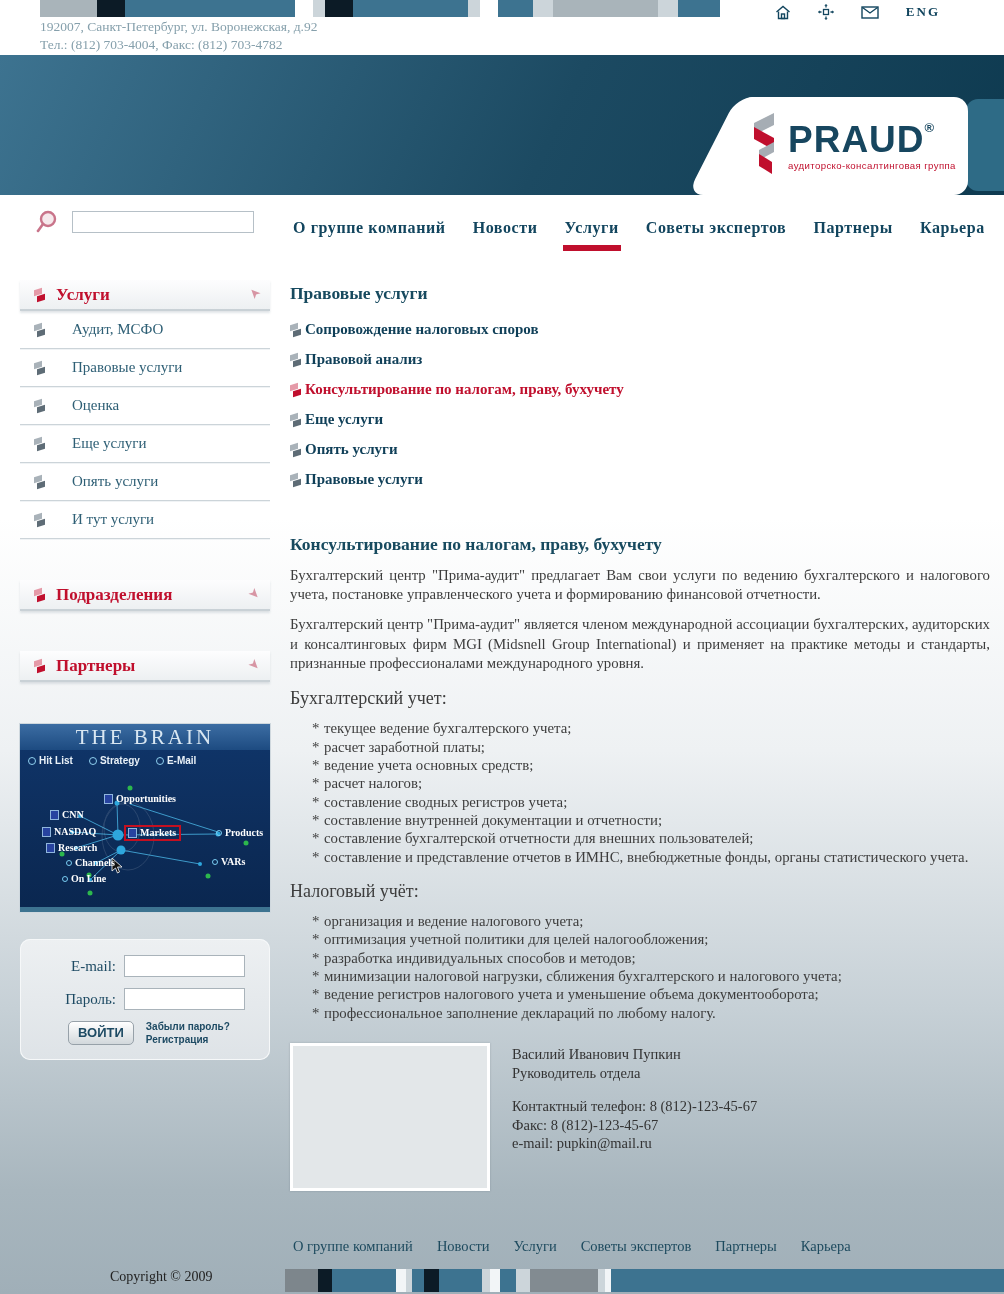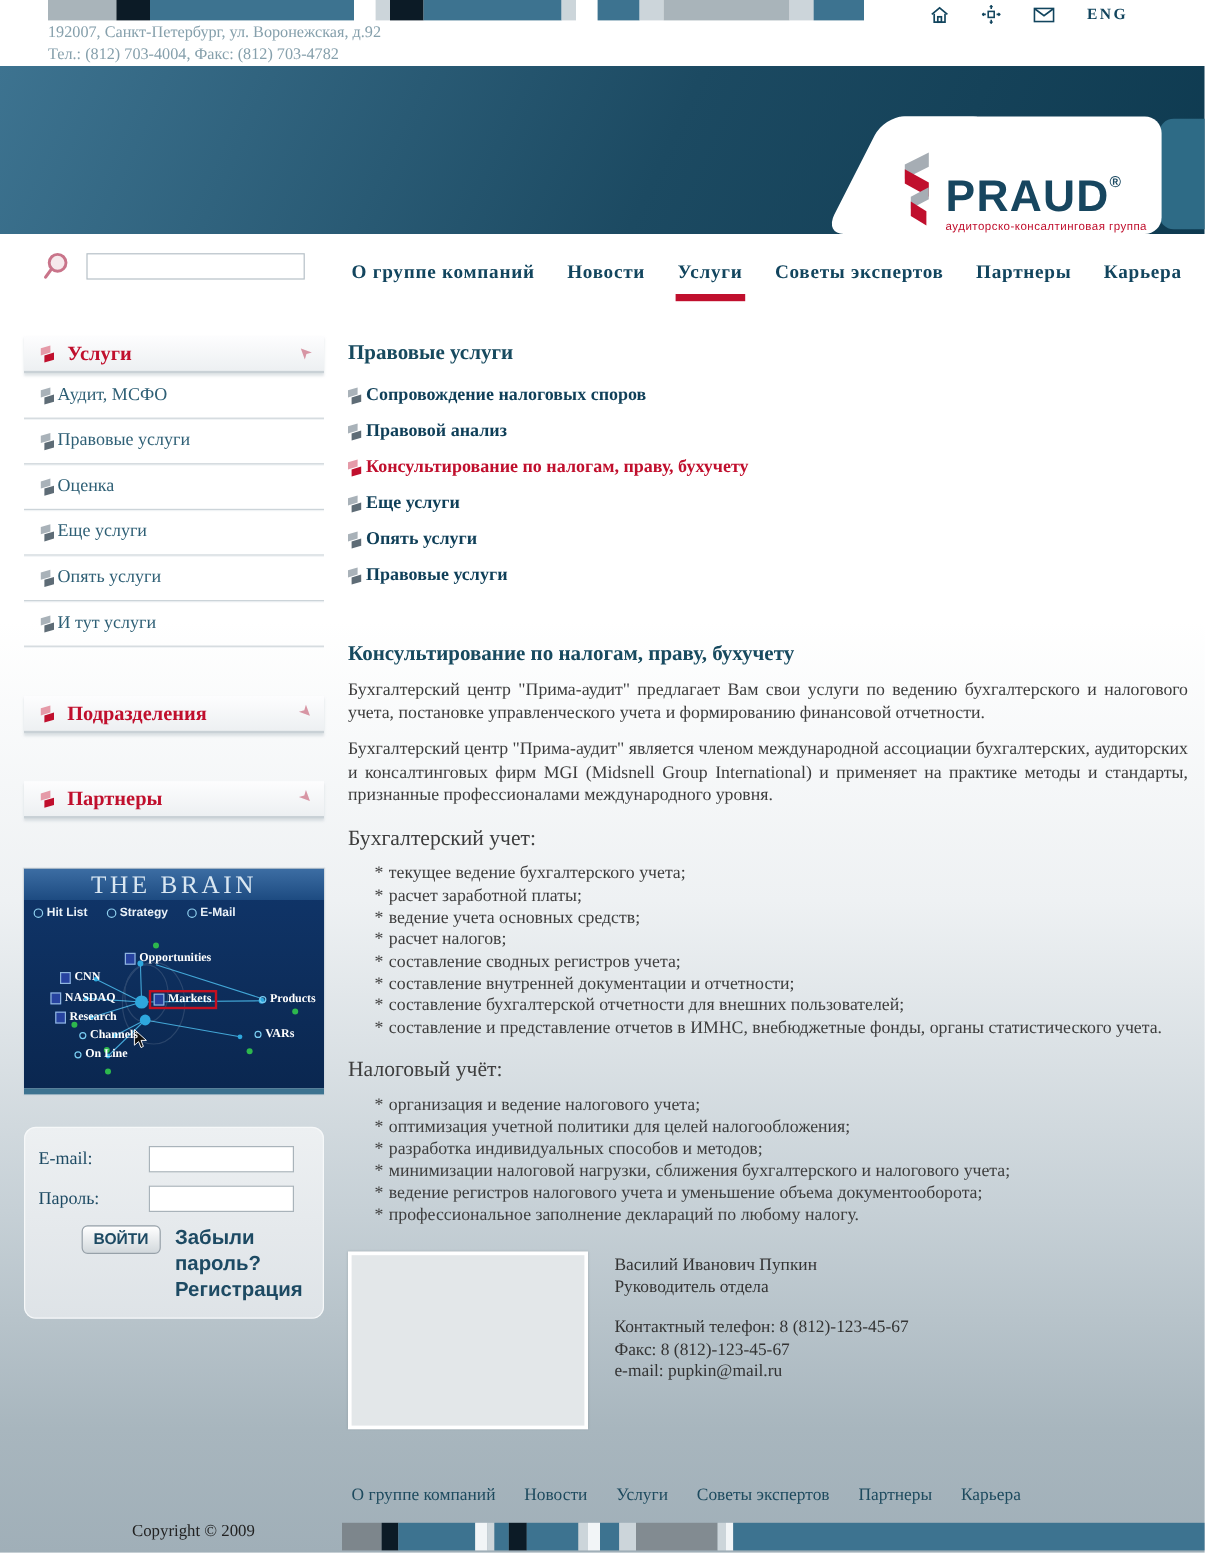--- a/index.html
+++ b/index.html
@@ -17,21 +17,21 @@
   .top-icons svg{display:block;}
   .lang{font-weight:bold;font-size:13px;letter-spacing:2px;color:#12455e;cursor:pointer;}
 
   
   .header{position:absolute;top:55px;left:0;width:1004px;height:140px;
           background:linear-gradient(295deg,#0e3a50 0%,#1c4a62 45%,#3d7390 100%);}
   .plate-tab{position:absolute;right:-14px;top:44px;width:52px;height:92px;background:#2e6b86;border-radius:12px;}
   .plate{position:absolute;right:36px;top:42px;width:228px;height:98px;background:#fff;border-radius:14px;}
   .plate::before{content:"";position:absolute;left:-28px;top:0;width:90px;height:98px;background:#fff;
                  transform:skewX(-27deg);border-radius:16px;}
-  .plate-inner{position:relative;display:flex;align-items:flex-end;height:100%;padding-left:4px;}
+  .plate-inner{position:relative;display:flex;align-items:center;height:100%;padding-left:4px;}
   .logo-text{margin-left:8px;}
   .logo-word{font-family:"Liberation Sans",sans-serif;font-weight:bold;font-size:37px;line-height:1;
              color:#17465f;letter-spacing:1px;}
   .logo-reg{font-size:13px;vertical-align:20px;font-weight:bold;}
   .logo-sub{font-family:"Liberation Sans",sans-serif;font-size:9.6px;color:#c00f2d;letter-spacing:0.4px;margin-top:2px;}
 
   
   .navrow{position:absolute;top:195px;left:0;width:1004px;height:65px;background:#fff;}
   .search-icon{position:absolute;left:36px;top:13px;}
   .search-input{position:absolute;left:72px;top:16px;width:172px;height:20px;border:1px solid #b6c0c7;
@@ -52,21 +52,21 @@
   .parrow.down{transform:rotate(45deg);}
   .zig{display:inline-block;width:12px;height:14px;position:relative;flex:0 0 12px;margin-left:14px;}
   .zig::before,.zig::after{content:"";position:absolute;width:8px;height:6px;transform:skewY(-16deg);}
   .zig::before{left:0;top:1px;background:#a9b2b9;}
   .zig::after{left:3px;top:7px;background:#5e6c76;}
   .zig.red::before{background:#e59aa8;}
   .zig.red::after{background:#c00f2d;}
   .side-items{list-style:none;margin:0;padding:0;}
   .side-items li{height:37px;display:flex;align-items:center;border-bottom:1px solid #ccd4d9;
                  box-shadow:0 1px 0 #f0f3f5;cursor:pointer;}
-  .side-items .lbl{margin-left:2px;font-size:15px;color:#2e5f75;text-align:center;}
+  .side-items .lbl{margin-left:26px;font-size:15px;color:#2e5f75;text-align:center;}
   .sec-header{margin-top:41px;}
   .sec-header2{margin-top:40px;}
 
   
   .brain{position:relative;margin-top:42px;width:250px;height:183px;overflow:hidden;
          background:linear-gradient(180deg,#10366b 0%,#0c2b57 70%,#0a2750 100%);
          border-bottom:5px solid #3d7390;box-shadow:0 0 0 1px #cfd8de;cursor:pointer;}
   .brain-title{height:26px;line-height:26px;text-align:center;color:#d9e7f2;font-size:21px;letter-spacing:3px;
                background:linear-gradient(180deg,#3c6da3 0%,#1d4b81 100%);}
   .brain-menu{position:absolute;top:31px;left:8px;display:flex;gap:16px;
@@ -78,28 +78,28 @@
   .bnode::before{content:"";display:inline-block;}
   .bnode.sq::before{width:7px;height:8px;background:#2743a0;border:1px solid #8fb6dd;}
   .bnode.ci::before{width:4px;height:4px;border:1px solid #79cdf2;border-radius:50%;}
   .markets-box{border:2px solid #c41021;padding:0 3px 1px 2px;}
   .brain svg.net{position:absolute;inset:0;}
 
   
   .login{margin-top:27px;width:226px;padding:16px 12px 14px 12px;border-radius:10px;
          background:linear-gradient(180deg,#edf0f2 0%,#dee3e7 100%);box-shadow:0 0 0 1px #f6f8f9 inset;}
   .login-row{display:flex;align-items:center;margin-bottom:11px;}
-  .login-row .llabel{width:84px;padding-right:8px;font-size:15px;color:#1d4a63;font-family:Liberation Serif, serif;}
+  .login-row .llabel{width:84px;text-align:right;padding-right:8px;font-size:15px;color:#1d4a63;font-family:Liberation Serif, serif;}
   .login-row input{width:113px;height:20px;border:1px solid #a9b3ba;background:#fff;
                    font-family:"Liberation Sans",sans-serif;font-size:13px;padding:0 3px;}
   .login-bottom{display:flex;align-items:flex-start;margin-top:2px;}
   .btn-login{margin-left:36px;padding:3px 9px 4px 9px;border:1px solid #97a1a9;border-radius:5px;
              background:linear-gradient(180deg,#ffffff 0%,#d2d8dc 100%);
              font-family:"Liberation Sans",sans-serif;font-weight:bold;font-size:13px;color:#1d4a63;cursor:pointer;}
-  .login-links{margin-left:12px;font-family:"Liberation Sans",sans-serif;font-weight:bold;font-size:17px;
+  .login-links{margin-left:12px;font-family:"Liberation Sans",sans-serif;font-weight:bold;font-size:10px;
                color:#1d4a63;line-height:1.25;}
   .login-links div{cursor:pointer;}
 
   
   .main{position:absolute;left:290px;top:283px;width:700px;}
   .h1,.h2{font-weight:bold;font-size:17.5px;color:#174a5f;margin:0;}
   .link-list{list-style:none;margin:17px 0 0 0;padding:0;}
   .link-list li{display:flex;align-items:center;margin-bottom:13px;cursor:pointer;}
   .link-list .zig{margin-left:0;flex:0 0 12px;}
   .link-list .ltxt{margin-left:3px;font-weight:bold;font-size:15px;color:#0f3f58;}

